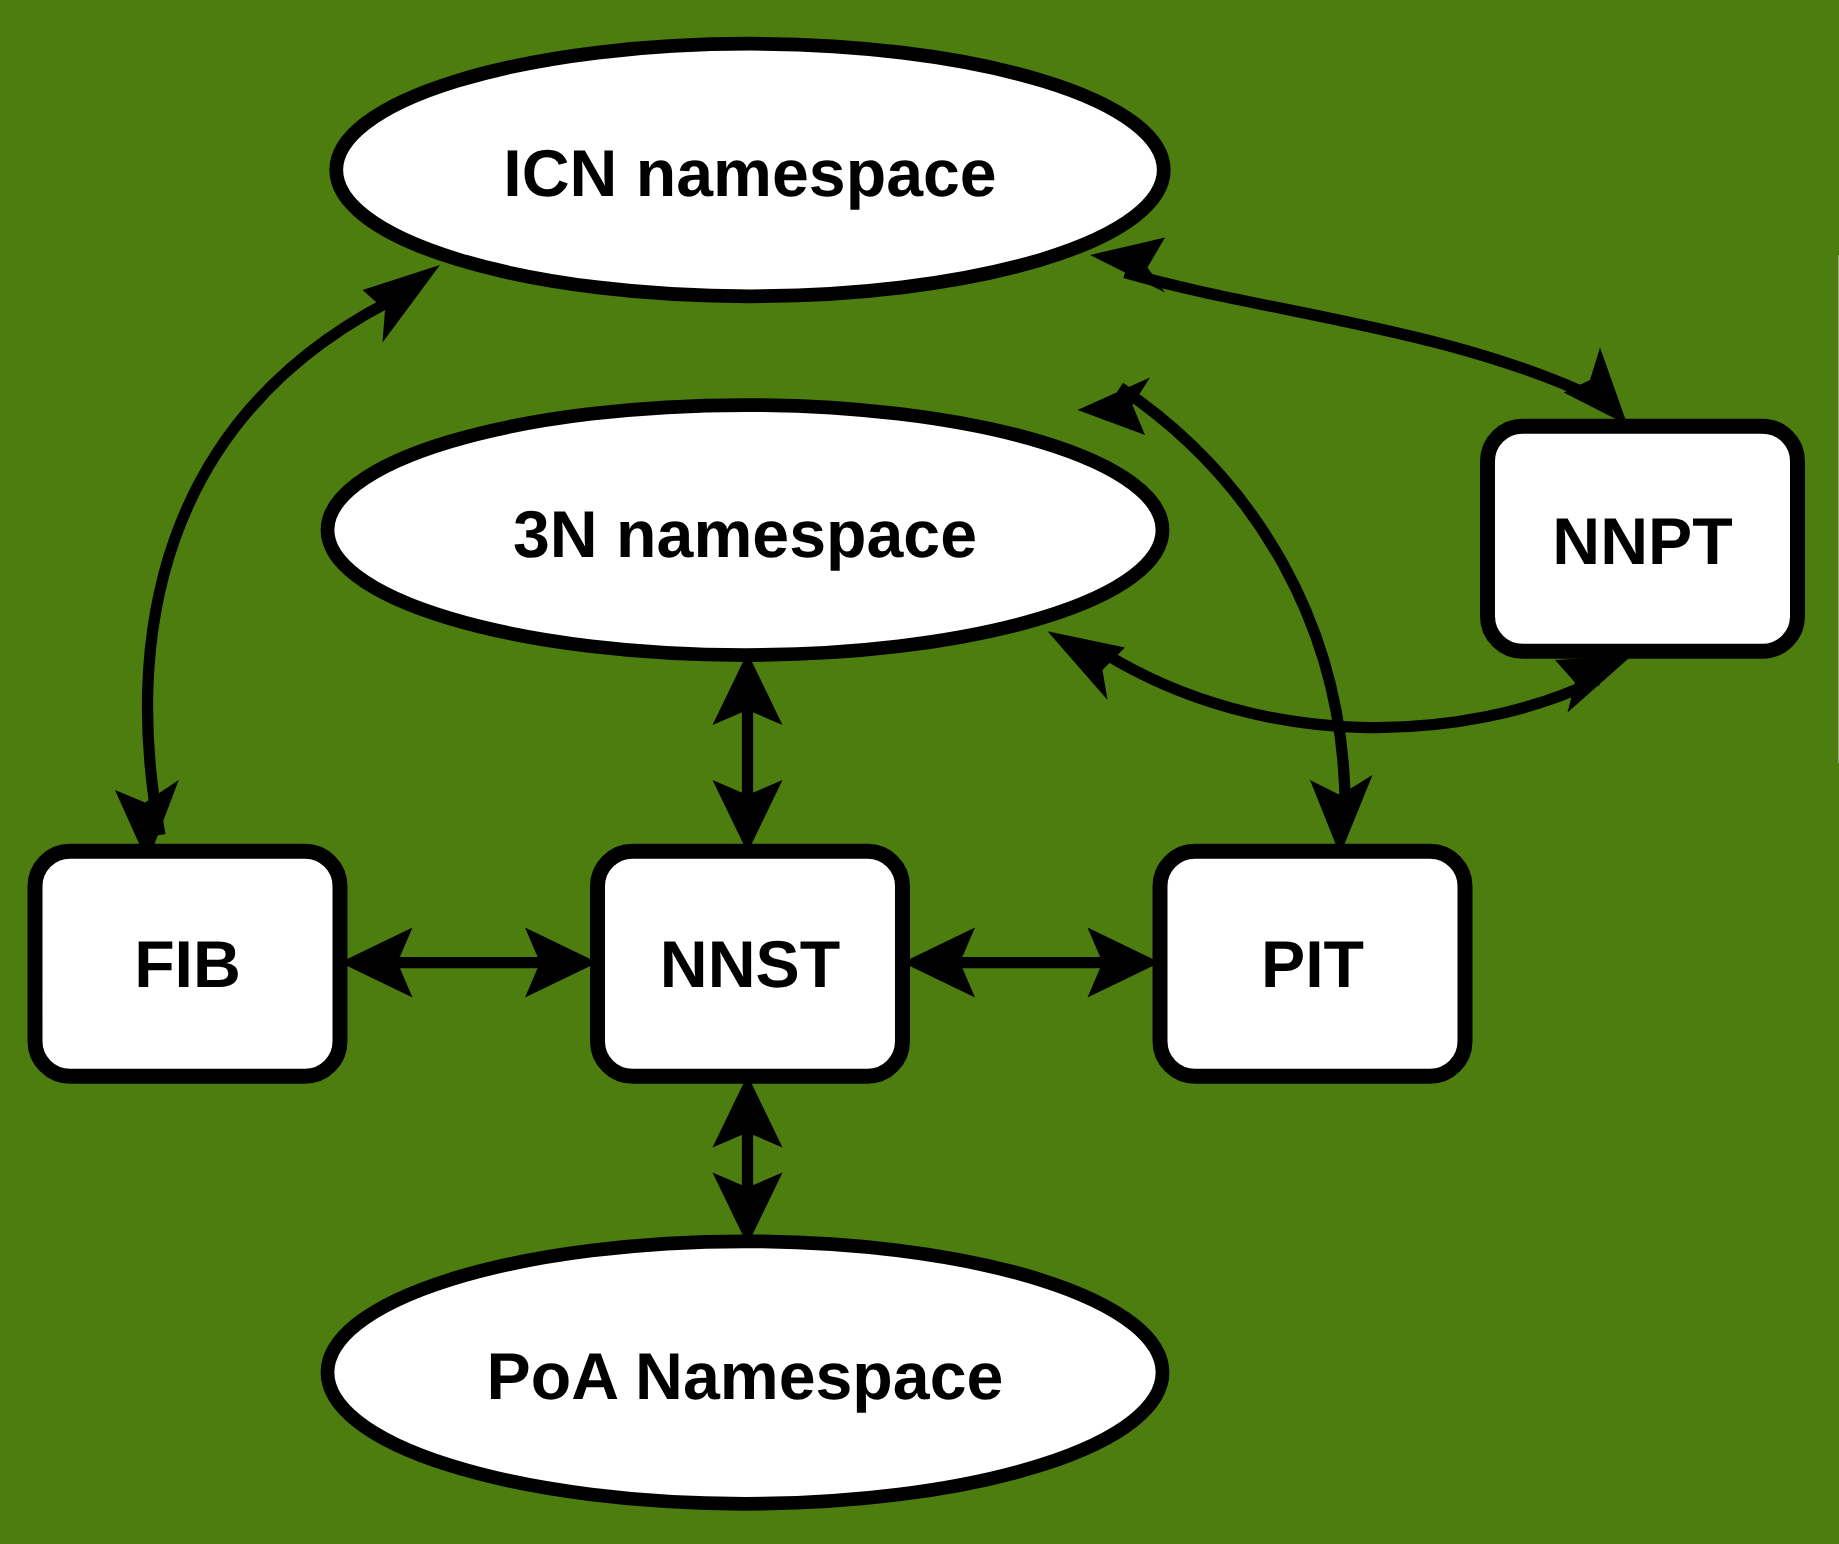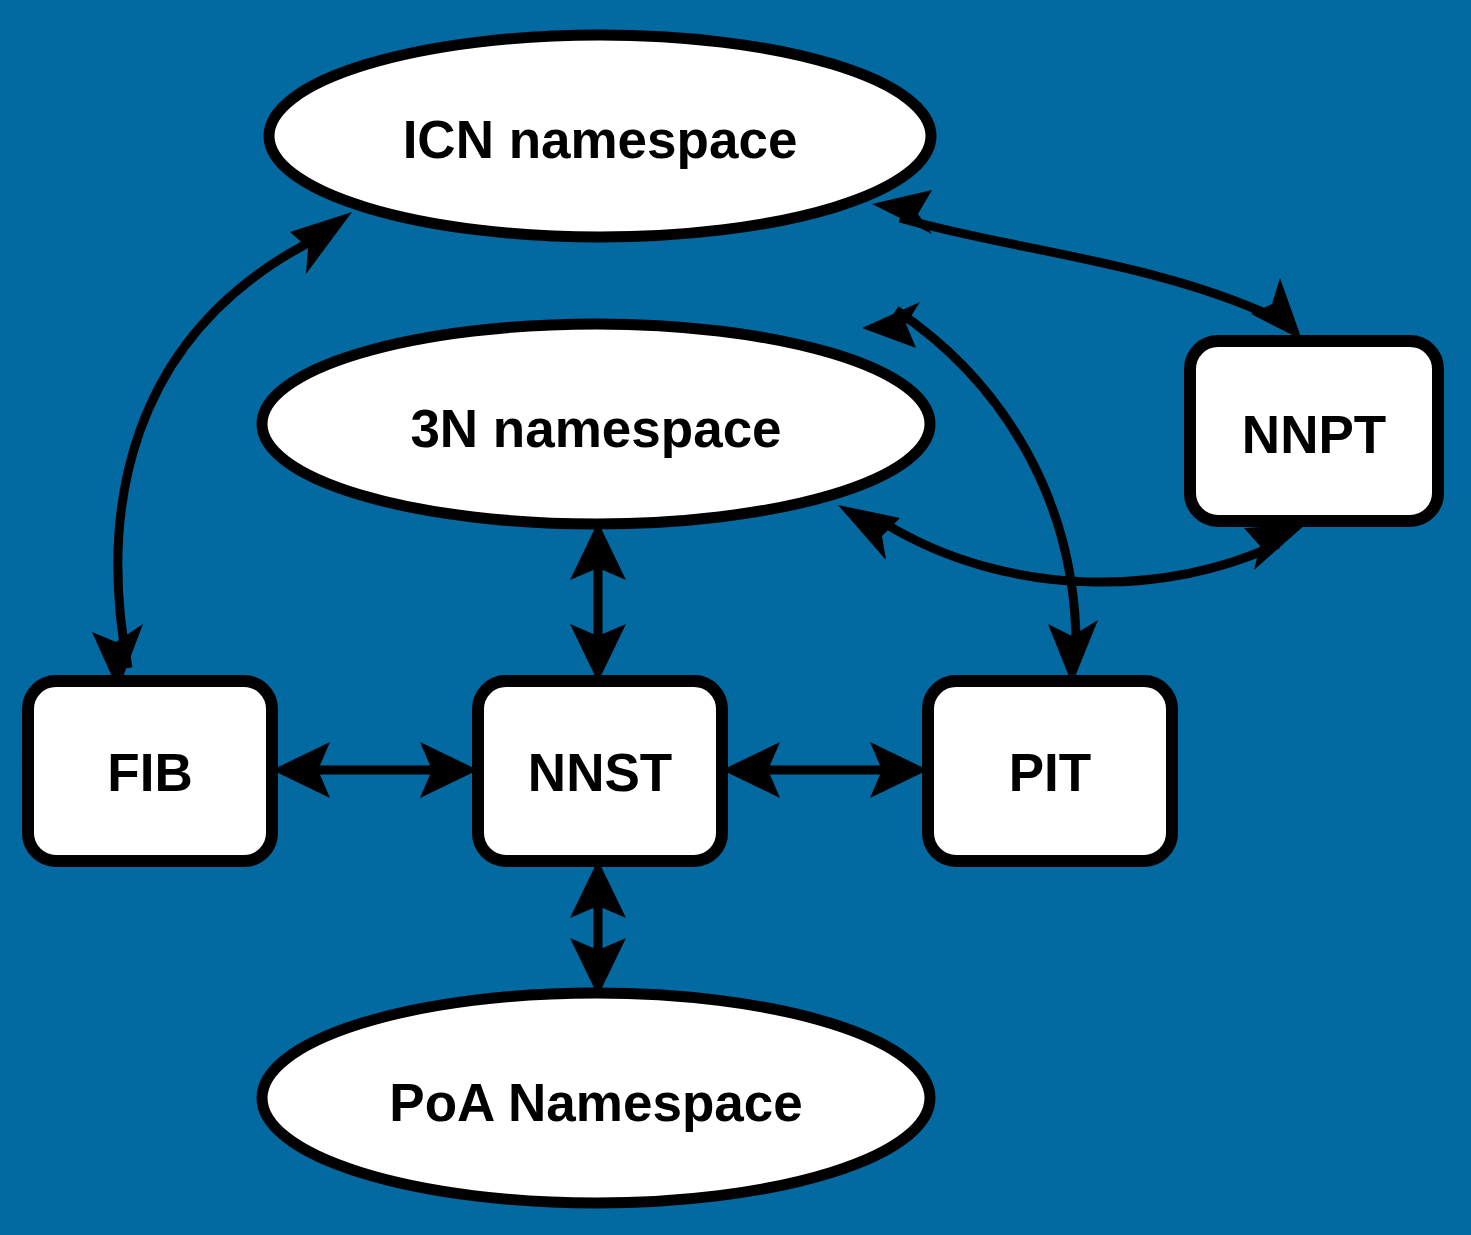--- a/index.html
+++ b/index.html
@@ -8,21 +8,21 @@
     padding: 0;
     background: #ffffff;
   }
   body {
     font-family: "Liberation Sans", sans-serif;
   }
   #diagram-root {
     position: relative;
     width: 1471px;
     height: 1235px;
-    background: #0369a1;
+    background: #4d7c0f;
     overflow: hidden;
   }
   #diagram-svg {
     position: absolute;
     left: 0;
     top: 0;
     width: 1471px;
     height: 1235px;
   }
   .node-label {

